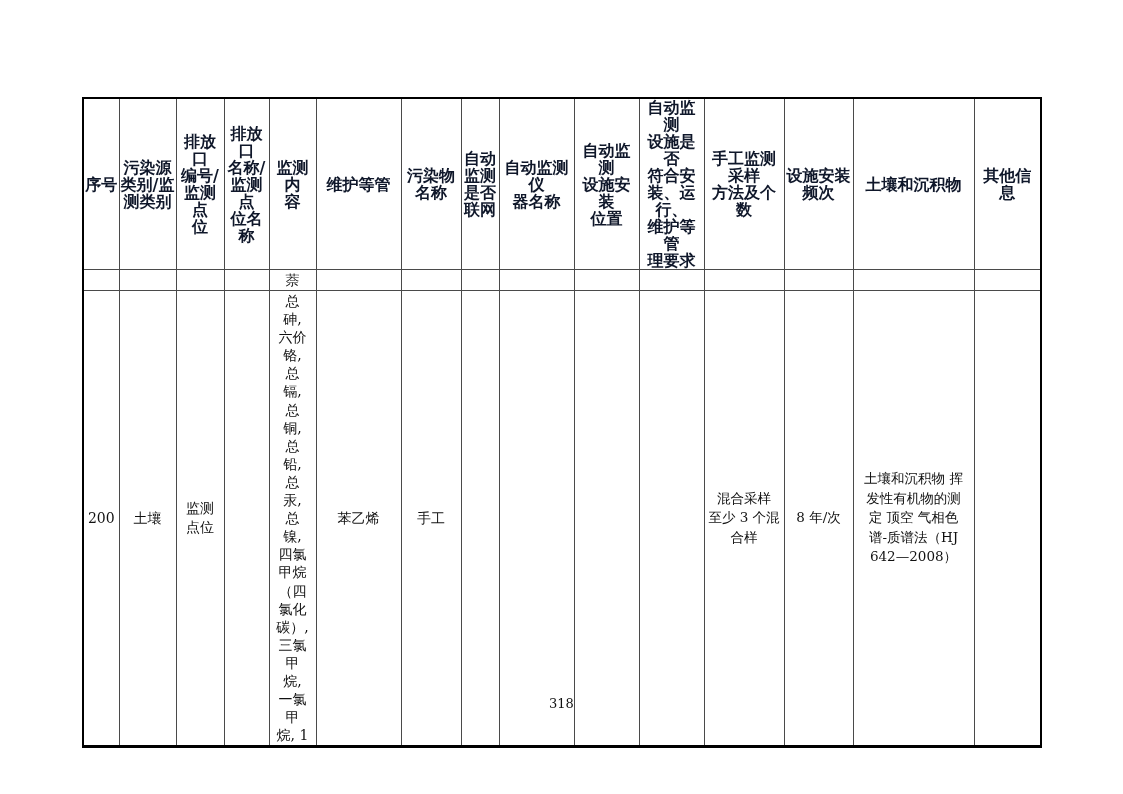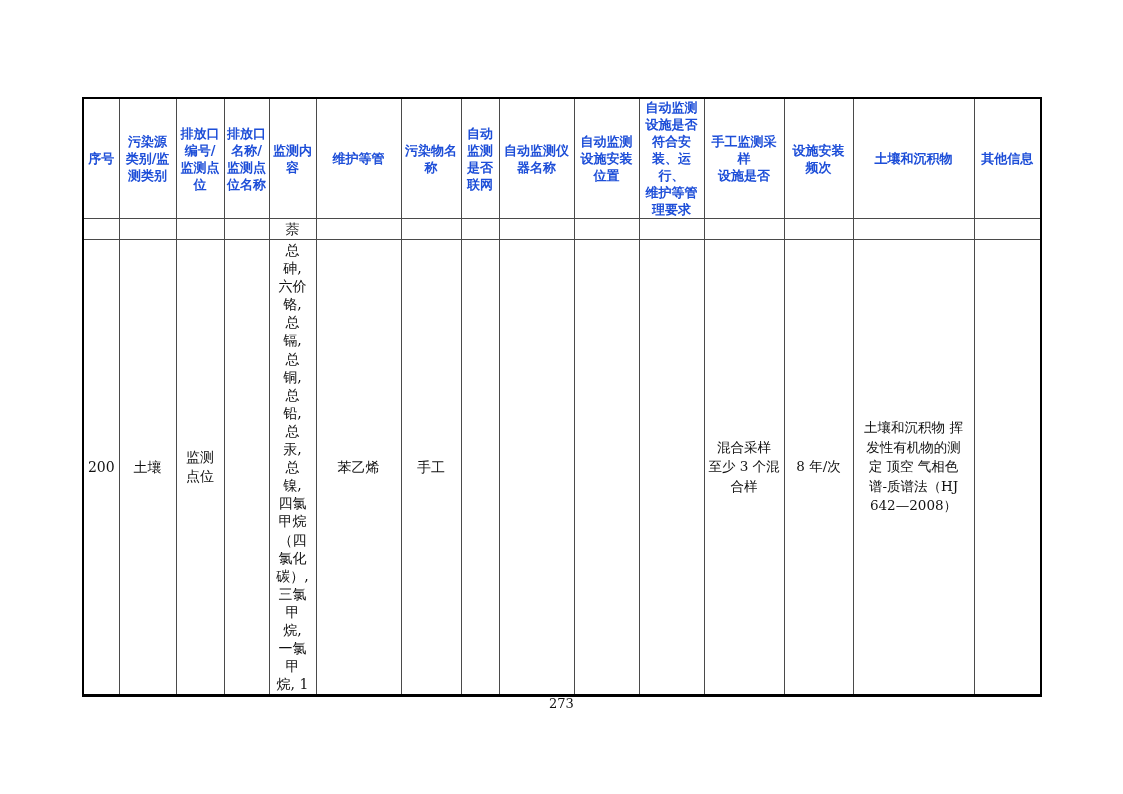--- a/index.html
+++ b/index.html
@@ -28,23 +28,23 @@
     text-align: center;
     vertical-align: middle;
     white-space: pre-line;
     word-break: break-all;
     overflow: hidden;
     padding: 0 1px;
     font-weight: normal;
   }
   .monitor-table th {
     font-weight: bold;
-    font-size: 13px;
+    font-size: 16px;
     line-height: 17px;
-    color: #1d4ed8;
+    color: #0f172a;
   }
   .monitor-table td {
     font-size: 14px;
     line-height: 19px;
   }
   tr.header-row  { height: 105px; }
   tr.carry-row   { height: 21px; }
   tr.main-row    { height: 456px; }
   tr.carry-row td { font-size: 14px; line-height: 18px; }
   td.cell-monitor-content {
@@ -120,21 +120,21 @@
         <th>自动监测
 设施安装
 位置</th>
         <th>自动监测
 设施是否
 符合安
 装、运行、
 维护等管
 理要求</th>
         <th>手工监测采样
-设施是否</th>
+方法及个数</th>
         <th>设施安装
 频次</th>
         <th>土壤和沉积物</th>
         <th>其他信息</th>
       </tr>
       <tr class="carry-row">
         <td></td>
         <td></td>
         <td></td>
         <td></td>
@@ -194,14 +194,14 @@
         <td class="cell-manual-method">土壤和沉积物 挥
 发性有机物的测
 定 顶空 气相色
 谱-质谱法（HJ
 642—2008）</td>
         <td></td>
       </tr>
     </tbody>
   </table>
 
-  <div class="page-number">273</div>
+  <div class="page-number">318</div>
 </div>
 
 </body></html>

